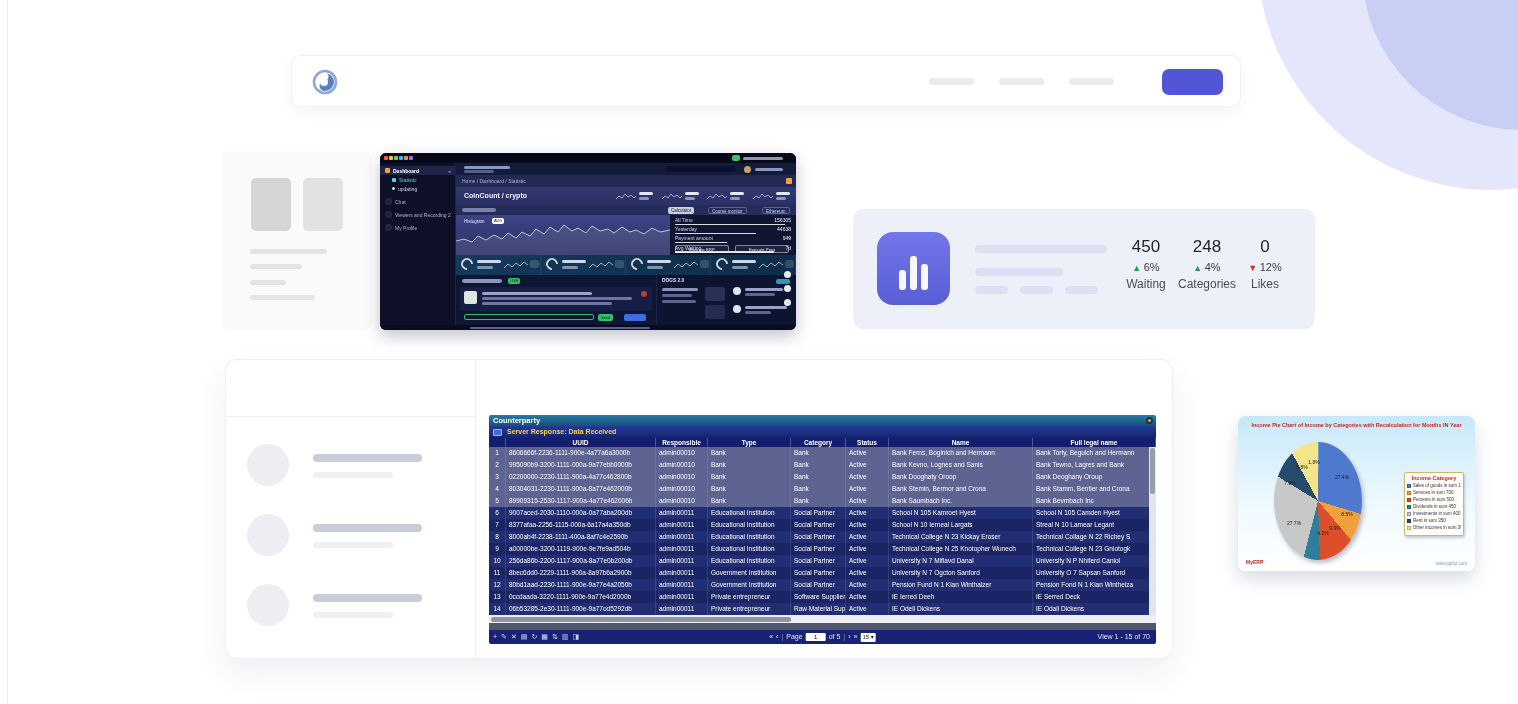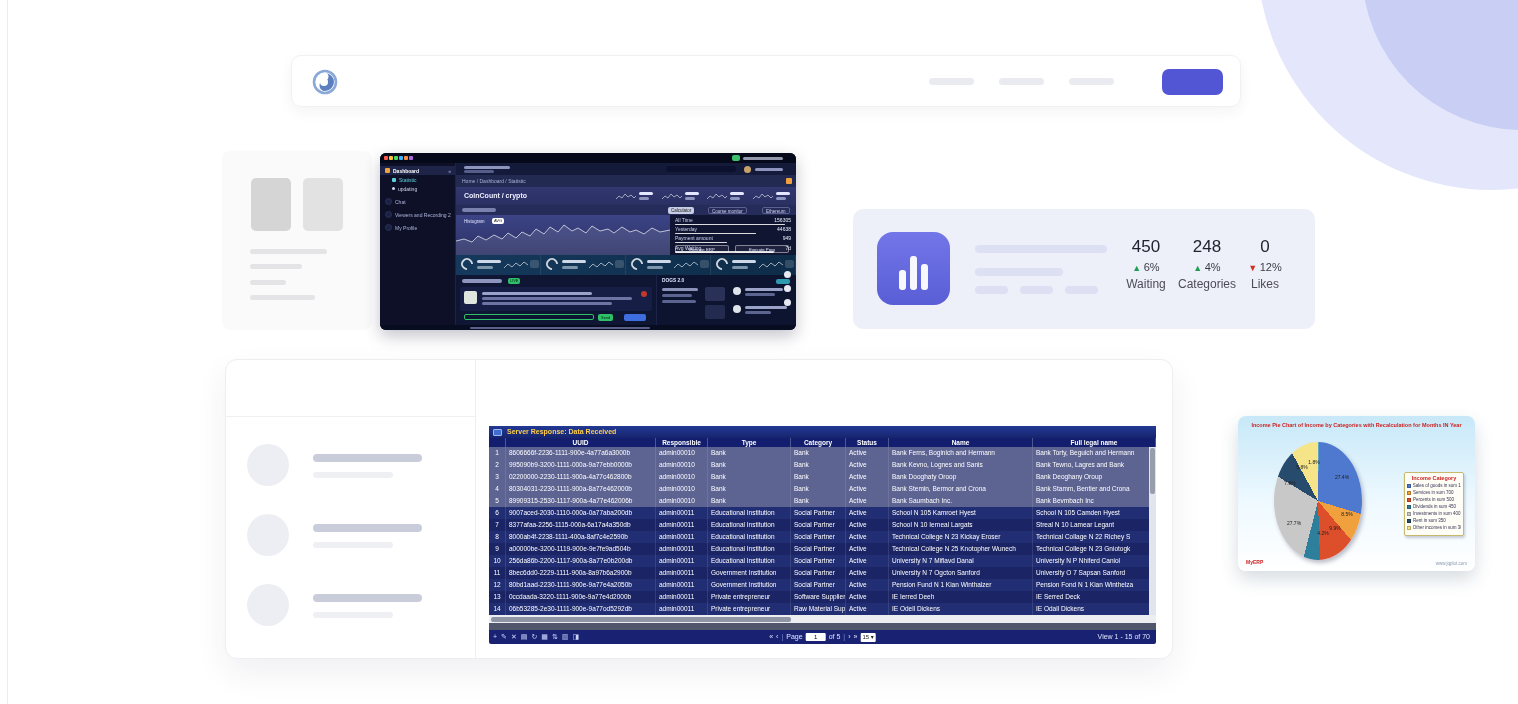--- a/index.html
+++ b/index.html
@@ -378,20 +378,26 @@
         <div class="bc-line" style="left: 87px; top: 112px; width: 80px; height: 6px; background: rgb(238, 240, 244);"></div>
         <div class="bc-item-circle" style="left: 21px; top: 154px;"></div>
         <div class="bc-line" style="left: 87px; top: 164px; width: 109px; height: 8px; background: rgb(201, 205, 217);"></div>
         <div class="bc-line" style="left: 87px; top: 182px; width: 80px; height: 6px; background: rgb(238, 240, 244);"></div>
         <div class="bc-item-circle" style="left: 21px; top: 224px;"></div>
         <div class="bc-line" style="left: 87px; top: 234px; width: 109px; height: 8px; background: rgb(201, 205, 217);"></div>
         <div class="bc-line" style="left: 87px; top: 252px; width: 80px; height: 6px; background: rgb(238, 240, 244);"></div>
       </div>
 
     <div class="grid">
+      <div class="g-title">
+        <span>Counterparty</span>
+        <span class="g-gear">
+            <i></i>
+          </span>
+      </div>
       <div class="g-status">
         <i></i>
         <span>Server Response: Data Received</span>
       </div>
       <div class="g-head" id="g-head">
           <div style="width: 17px;"></div>
           <div style="width: 150px;">UUID</div>
           <div style="width: 52px;">Responsible</div>
           <div style="width: 83px;">Type</div>
           <div style="width: 55px;">Category</div>

